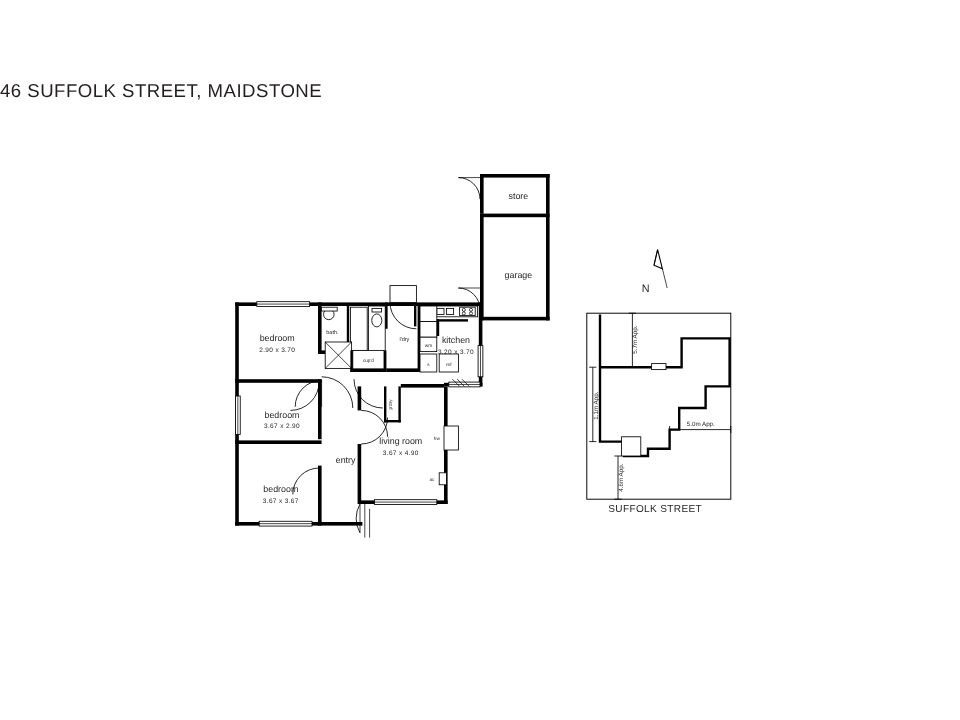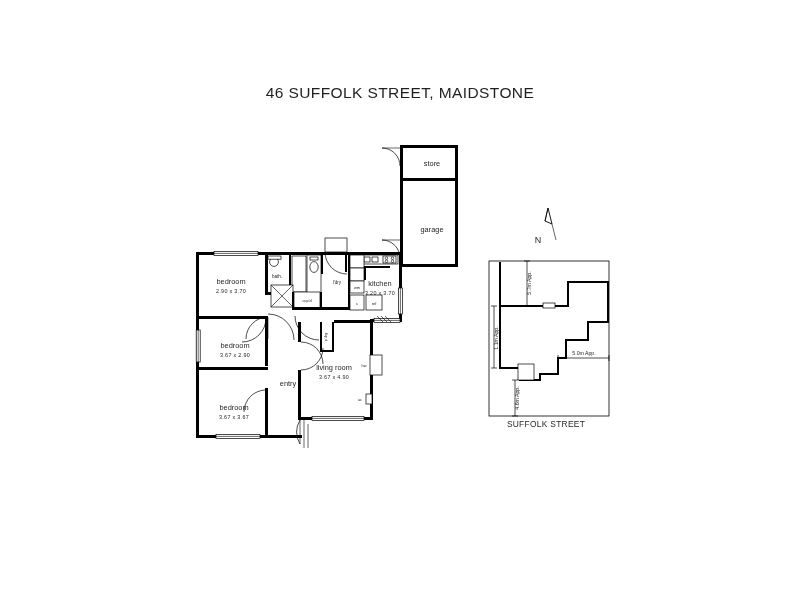--- a/index.html
+++ b/index.html
@@ -16,24 +16,23 @@
     overflow: hidden;
   }
   #page {
     position: relative;
     width: 800px;
     height: 600px;
     background: #ffffff;
   }
   #plan-title {
     position: absolute;
-    top: 84px;
+    top: 68px;
     left: 0;
     width: 800px;
-    text-align: center;
     font-size: 15.5px;
     letter-spacing: 0.4px;
     color: #231f20;
     font-family: "Liberation Sans", sans-serif;
   }
   svg#floorplan-svg {
     position: absolute;
     top: 0;
     left: 0;
   }

